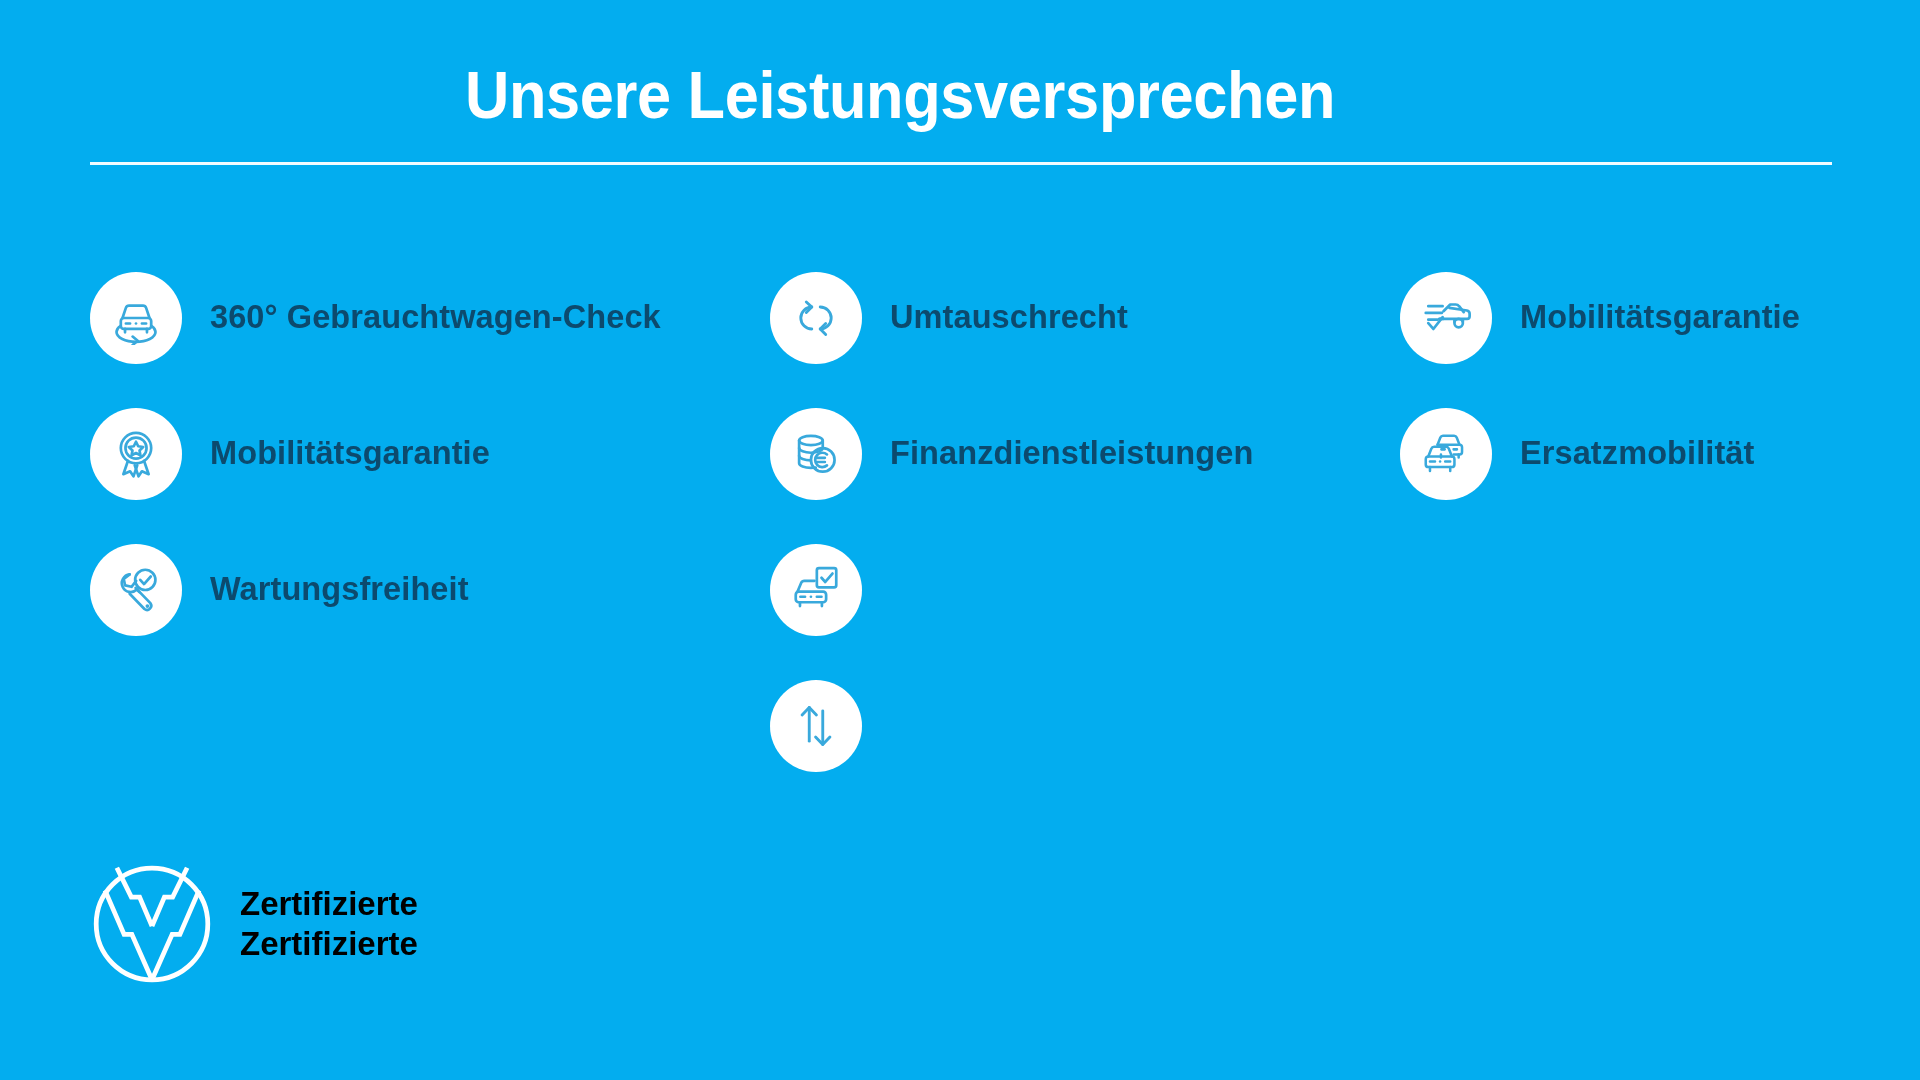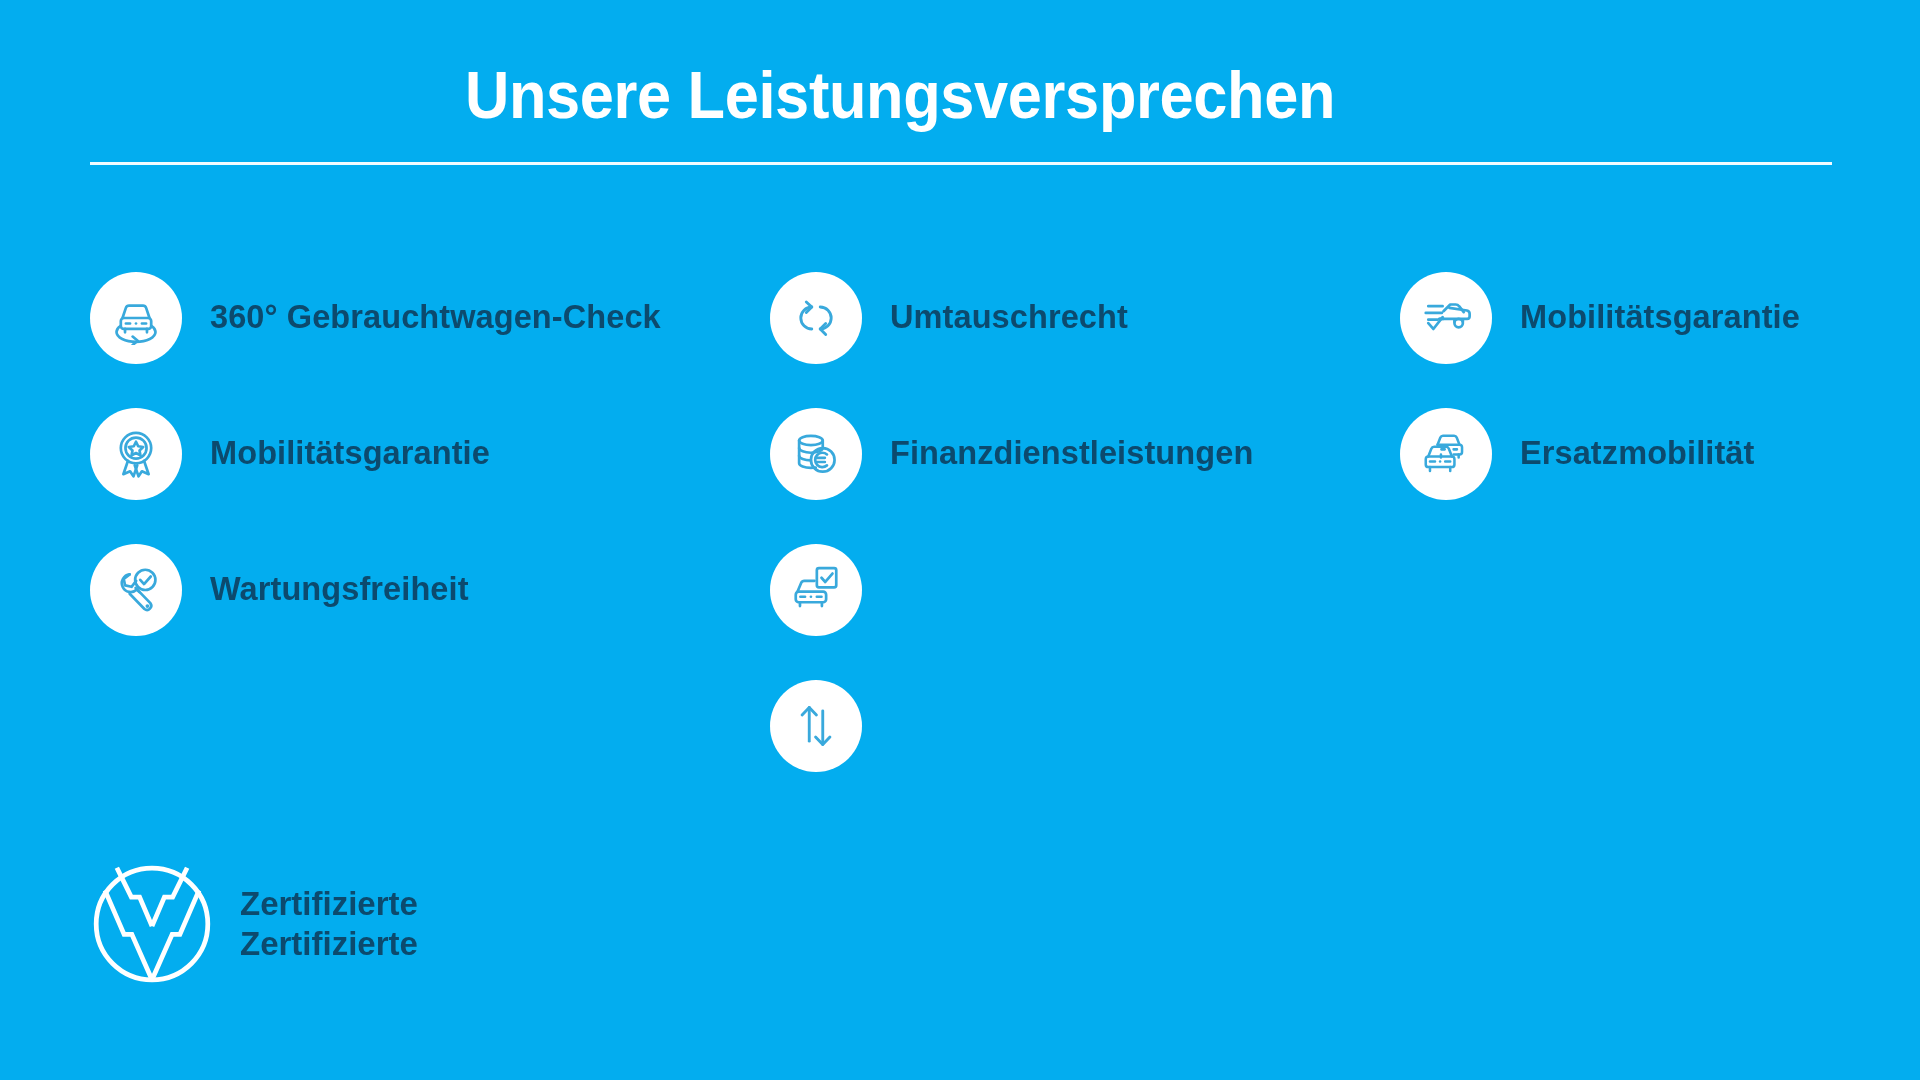--- a/index.html
+++ b/index.html
@@ -115,21 +115,21 @@
   .vw-logo {
     flex: 0 0 auto;
     width: 124px;
     height: 124px;
   }
   .vw-logo svg { display: block; width: 124px; height: 124px; }
   .brand-text {
     margin-left: 26px;
     font-size: 33px;
     font-weight: 700;
-    color: #0c4a6e;
+    color: #000000;
     line-height: 1.22;
     white-space: nowrap;
   }
   .brand-text span { display: block; }
 </style>
 </head>
 <body>
 
 <div class="slide">
 

